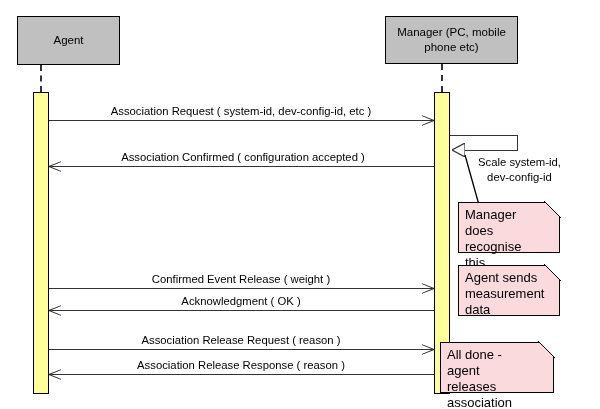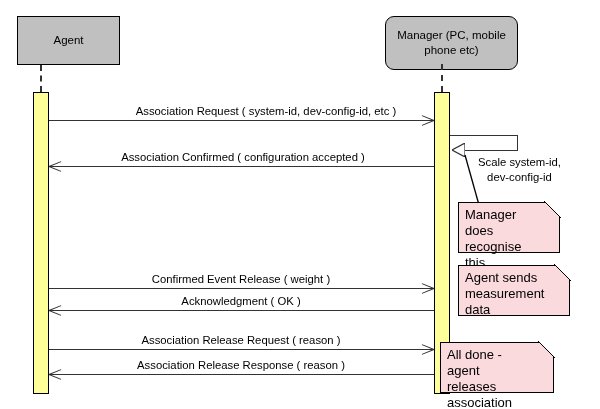--- a/index.html
+++ b/index.html
@@ -25,21 +25,21 @@
     display: flex;
     align-items: center;
     justify-content: center;
     text-align: center;
     font-size: 11.5px;
     color: #000000;
     line-height: 15px;
     padding: 2px 4px;
   }
   #participant-agent   { left: 17px;  top: 16px; width: 103px; height: 49px; }
-  #participant-manager { left: 385px; top: 16px; width: 133px; height: 54px; border-radius: 9px; }
+  #participant-manager { left: 385px; top: 16px; width: 133px; height: 48px; }
 
   
   .lifeline {
     position: absolute;
     width: 0;
     border-left: 2px dashed #333333;
   }
   #lifeline-agent   { left: 40px;  top: 65px; height: 27px; }
   #lifeline-manager { left: 441px; top: 64px; height: 28px; }
 
@@ -133,21 +133,21 @@
     position: absolute;
     top: -1px; right: -1px;
     width: 17px; height: 17px;
   }
   .note-text {
     position: relative;
     padding: 5px 18px 4px 7px;
     white-space: pre-line;
   }
   #note-1 { left: 458px; top: 202px; width: 102px; height: 51px; }
-  #note-2 { left: 458px; top: 265px; width: 112px; height: 51px; }
+  #note-2 { left: 458px; top: 265px; width: 102px; height: 51px; }
   #note-3 { left: 440px; top: 342px; width: 114px; height: 51px; }
 </style>
 </head>
 <body>
 
 <div id="canvas">
 
   <div class="participant" id="participant-agent">
     <div>
       <div>Agent</div>
@@ -162,21 +162,21 @@
   </div>
 
   <div class="lifeline" id="lifeline-agent"></div>
   <div class="lifeline" id="lifeline-manager"></div>
 
   <div class="activation" id="activation-agent"></div>
   <div class="activation" id="activation-manager"></div>
 
   <div class="message" style="left:49px; top:120px; width:385px;"></div>
   <div class="arrowhead right" style="left:434px; top:120px;"></div>
-  <div class="msg-label" style="left:241px; top:105px;margin-left:25px;">Association Request ( system-id, dev-config-id, etc )</div>
+  <div class="msg-label" style="left:241px; top:105px;">Association Request ( system-id, dev-config-id, etc )</div>
 
   <div class="message" style="left:49px; top:166px; width:385px;"></div>
   <div class="arrowhead left" style="left:49px; top:166px;"></div>
   <div class="msg-label" style="left:243px; top:151px;">Association Confirmed ( configuration accepted )</div>
 
   <div id="self-msg-top"></div>
   <div id="self-msg-right"></div>
   <div id="self-msg-bottom"></div>
   <svg id="self-msg-arrowhead-outline" viewBox="0 0 13 14">
     <polygon points="0,7 13,0 13,14" fill="#ffffff" stroke="#333333" stroke-width="1.2"></polygon>

